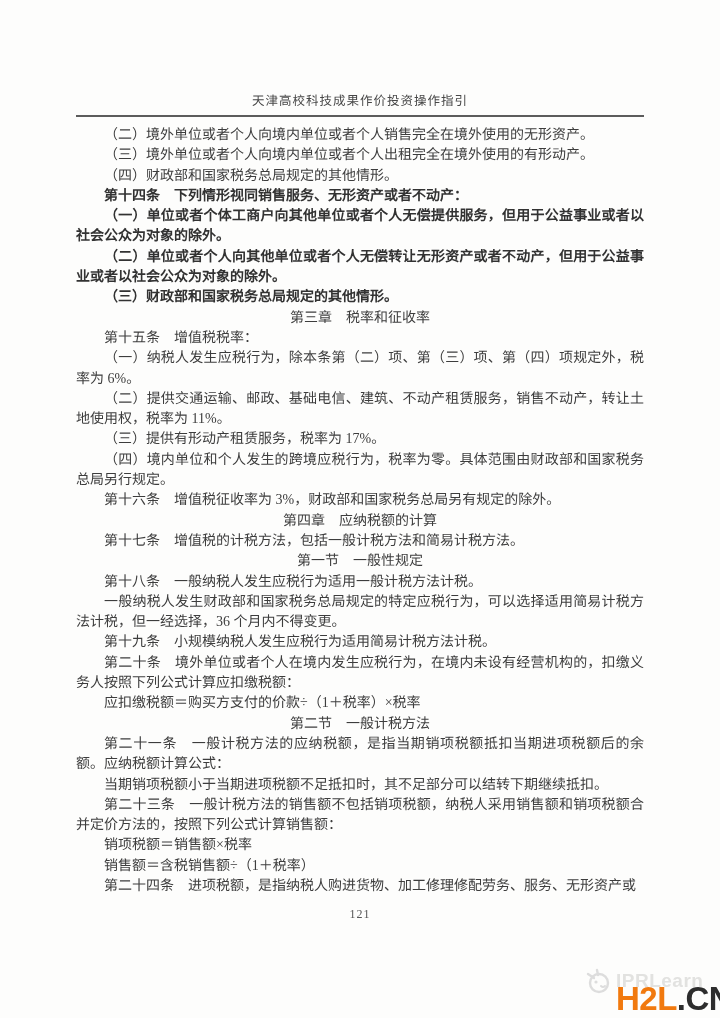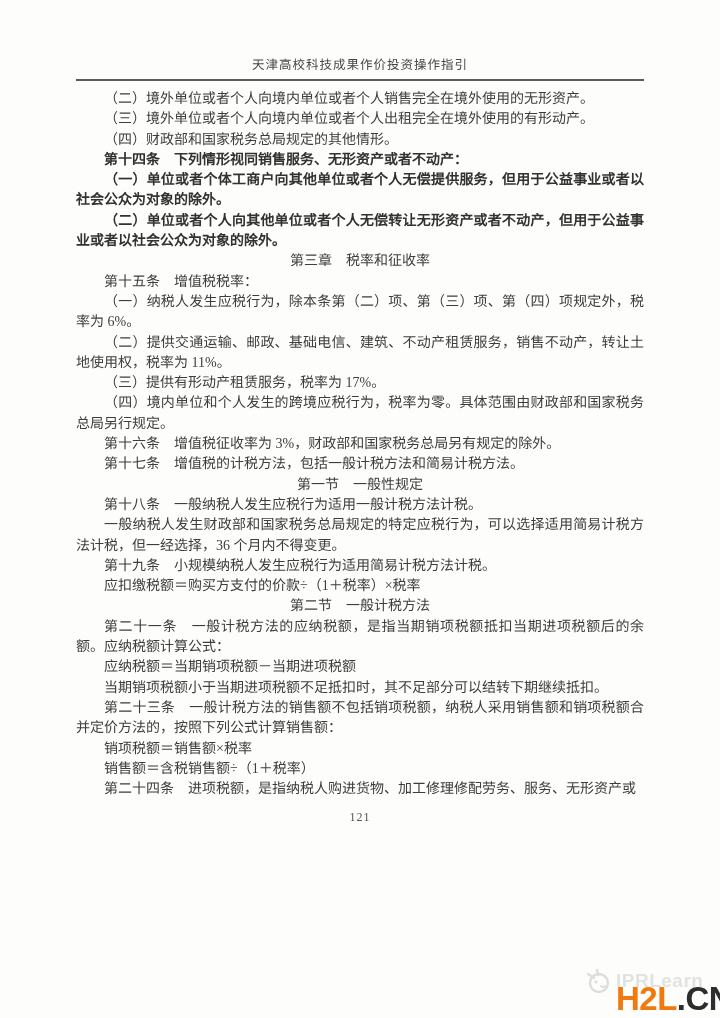--- a/index.html
+++ b/index.html
@@ -11,20 +11,21 @@
   .page {
     position: relative;
     width: 720px;
     height: 1018px;
     background: #fdfdfc;
     overflow: hidden;
     color: #3d3d3d;
   }
   .running-header {
     padding-top: 54px;
+    margin-top: 36px;
   }
   .running-title {
     text-align: center;
     font-size: 12.5px;
     color: #474747;
     letter-spacing: 1px;
   }
   .header-rule {
     margin: 6px auto 0 auto;
     width: 568px;
@@ -107,36 +108,38 @@
     <div class="header-rule"></div>
   </div>
 
   <div class="doc-body" id="doc-body">
       <p class="para indent">（二）境外单位或者个人向境内单位或者个人销售完全在境外使用的无形资产。</p>
       <p class="para indent">（三）境外单位或者个人向境内单位或者个人出租完全在境外使用的有形动产。</p>
       <p class="para indent">（四）财政部和国家税务总局规定的其他情形。</p>
       <p class="para bold-indent">第十四条　下列情形视同销售服务、无形资产或者不动产：</p>
       <p class="para bold-indent">（一）单位或者个体工商户向其他单位或者个人无偿提供服务，但用于公益事业或者以社会公众为对象的除外。</p>
       <p class="para bold-indent">（二）单位或者个人向其他单位或者个人无偿转让无形资产或者不动产，但用于公益事业或者以社会公众为对象的除外。</p>
+      <p class="para bold-indent">（三）财政部和国家税务总局规定的其他情形。</p>
       <p class="para center">第三章　税率和征收率</p>
       <p class="para indent">第十五条　增值税税率：</p>
       <p class="para indent">（一）纳税人发生应税行为，除本条第（二）项、第（三）项、第（四）项规定外，税率为 6%。</p>
       <p class="para indent">（二）提供交通运输、邮政、基础电信、建筑、不动产租赁服务，销售不动产，转让土地使用权，税率为 11%。</p>
       <p class="para indent">（三）提供有形动产租赁服务，税率为 17%。</p>
       <p class="para indent">（四）境内单位和个人发生的跨境应税行为，税率为零。具体范围由财政部和国家税务总局另行规定。</p>
       <p class="para indent">第十六条　增值税征收率为 3%，财政部和国家税务总局另有规定的除外。</p>
+      <p class="para center">第四章　应纳税额的计算</p>
       <p class="para indent">第十七条　增值税的计税方法，包括一般计税方法和简易计税方法。</p>
       <p class="para center">第一节　一般性规定</p>
       <p class="para indent">第十八条　一般纳税人发生应税行为适用一般计税方法计税。</p>
       <p class="para indent">一般纳税人发生财政部和国家税务总局规定的特定应税行为，可以选择适用简易计税方法计税，但一经选择，36 个月内不得变更。</p>
       <p class="para indent">第十九条　小规模纳税人发生应税行为适用简易计税方法计税。</p>
+      <p class="para indent">第二十条　境外单位或者个人在境内发生应税行为，在境内未设有经营机构的，扣缴义务人按照下列公式计算应扣缴税额：</p>
       <p class="para formula">应扣缴税额＝购买方支付的价款÷（1＋税率）×税率</p>
       <p class="para center">第二节　一般计税方法</p>
       <p class="para indent">第二十一条　一般计税方法的应纳税额，是指当期销项税额抵扣当期进项税额后的余额。应纳税额计算公式：</p>
-      <p class="para formula">应纳税额＝当期销项税额－当期进项税额</p>
       <p class="para indent">当期销项税额小于当期进项税额不足抵扣时，其不足部分可以结转下期继续抵扣。</p>
       <p class="para indent">第二十三条　一般计税方法的销售额不包括销项税额，纳税人采用销售额和销项税额合并定价方法的，按照下列公式计算销售额：</p>
       <p class="para formula">销项税额＝销售额×税率</p>
       <p class="para formula">销售额＝含税销售额÷（1＋税率）</p>
       <p class="para indent">第二十四条　进项税额，是指纳税人购进货物、加工修理修配劳务、服务、无形资产或</p>
     </div>
 
   <div class="page-number">121</div>
 
   <div class="watermark">

